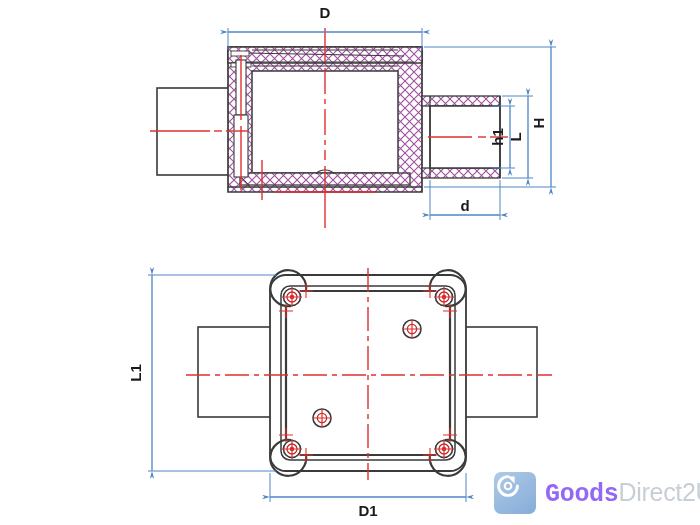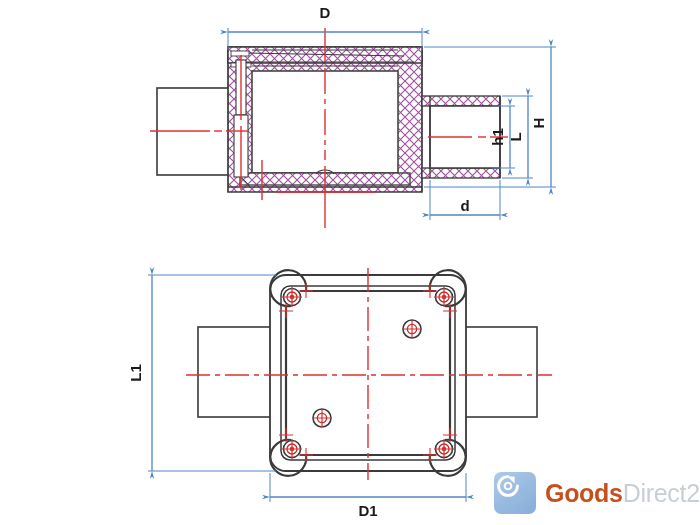--- a/index.html
+++ b/index.html
@@ -47,21 +47,21 @@
     justify-content: center;
     flex: none;
   }
   .wm-text {
     font-family: "Liberation Sans", sans-serif;
     font-size: 25px;
     letter-spacing: -0.3px;
     white-space: nowrap;
     line-height: 1;
   }
-  .wm-a { color: #c2410c; font-weight: bold; }
+  .wm-a { color: #8b5cf6; font-weight: bold; font-family: Liberation Mono, monospace; }
   .wm-b { color: #c3cbd2; font-weight: normal; }
 </style>
 </head>
 <body>
 
 <div id="stage">
 
   <svg width="700" height="525" viewBox="0 0 700 525">
     <defs>
 

